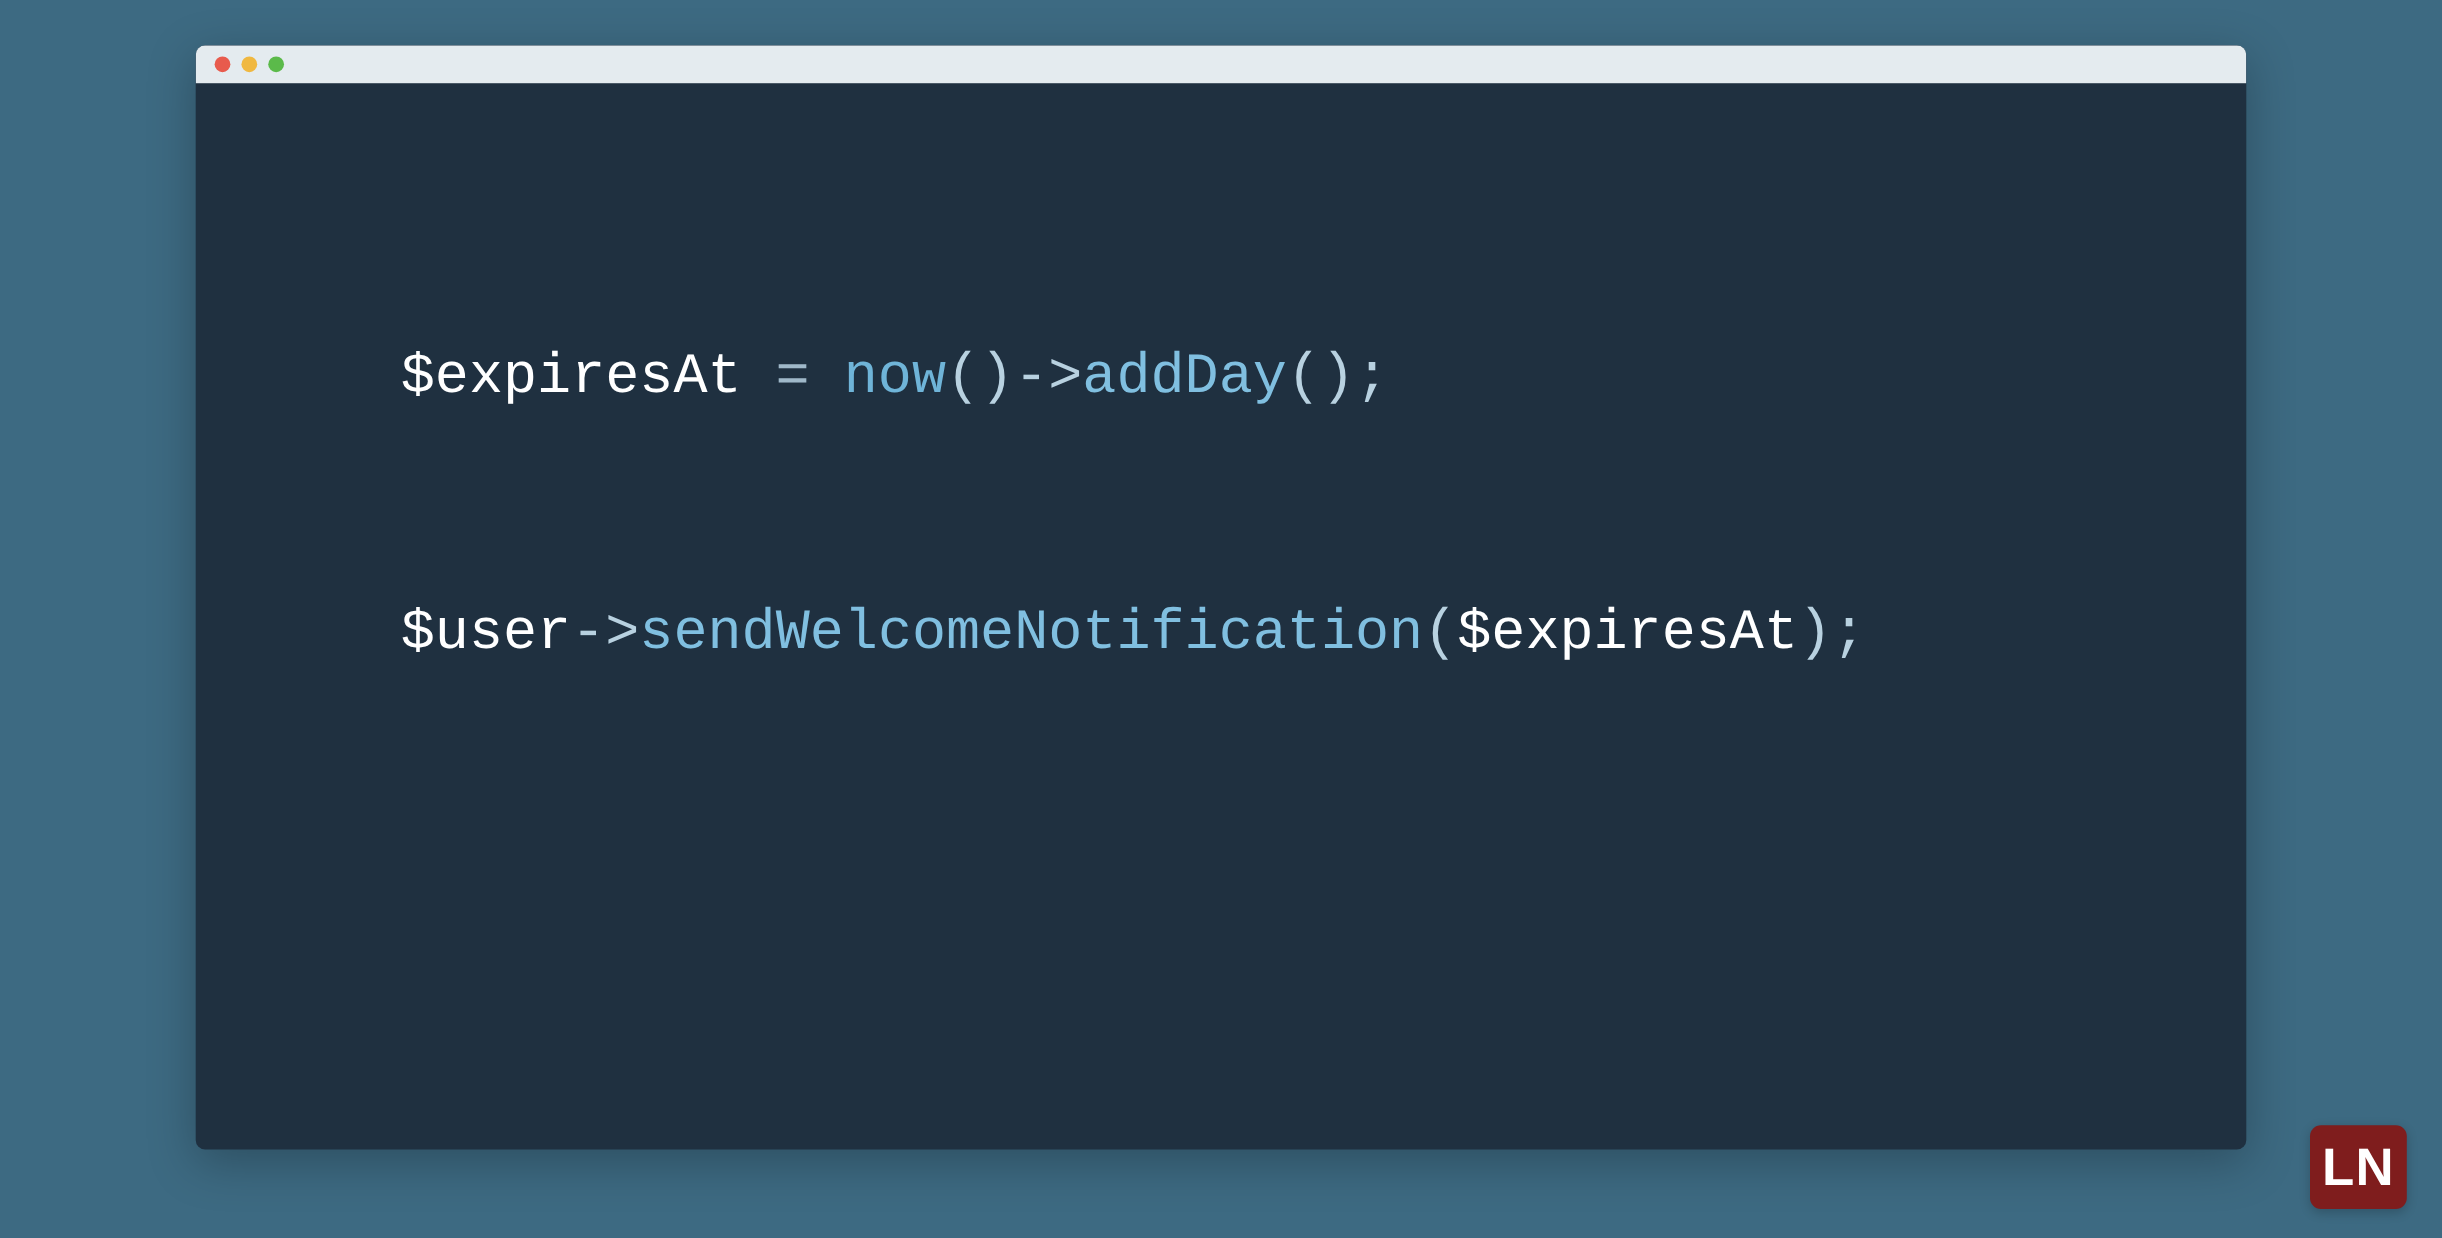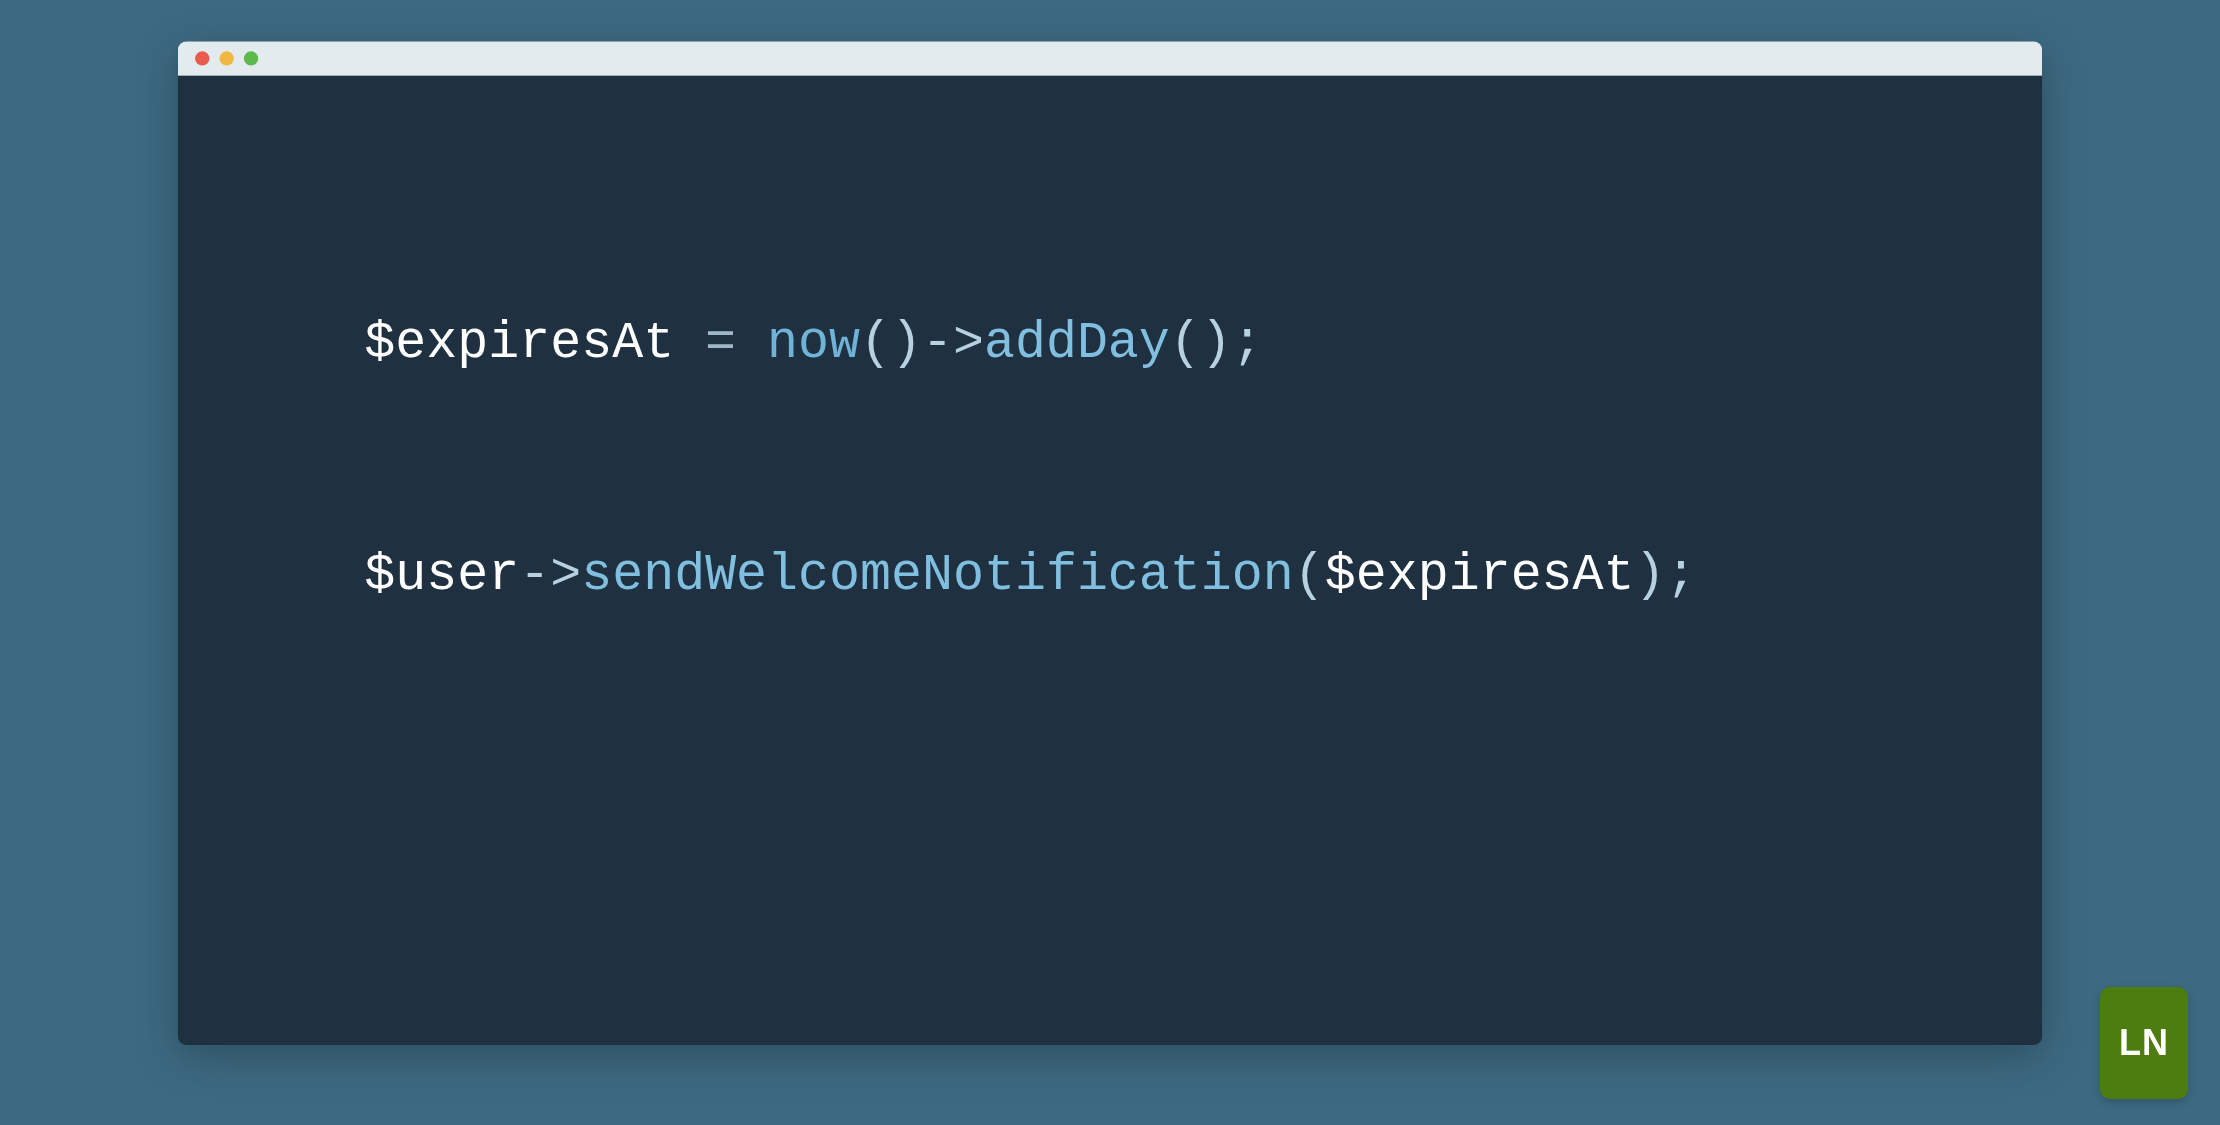--- a/index.html
+++ b/index.html
@@ -80,30 +80,30 @@
     .tok-function { color: #6fb4d8; }
     .tok-method { color: #80bfe0; }
     .tok-punct { color: #b8d1e0; }
     .tok-sigil { color: #ffffff; }
 
     .logo-badge {
       position: absolute;
       bottom: 26px;
       right: 32px;
       width: 88px;
-      height: 112px;
-      background-color: #4d7c0f;
+      height: 76px;
+      background-color: #7f1d1d;
       border-radius: 10px;
       display: flex;
       align-items: center;
       justify-content: center;
       color: #ffffff;
       font-family: -apple-system, BlinkMacSystemFont, 'Segoe UI', Arial, sans-serif;
       font-weight: 700;
-      font-size: 36px;
+      font-size: 48px;
       letter-spacing: 1px;
       box-shadow: 0 3px 10px rgba(0,0,0,0.2);
     }
 
     .code-token { display: inline; }
   </style>
 </head>
 <body>
 
 <div class="scale-wrapper">

